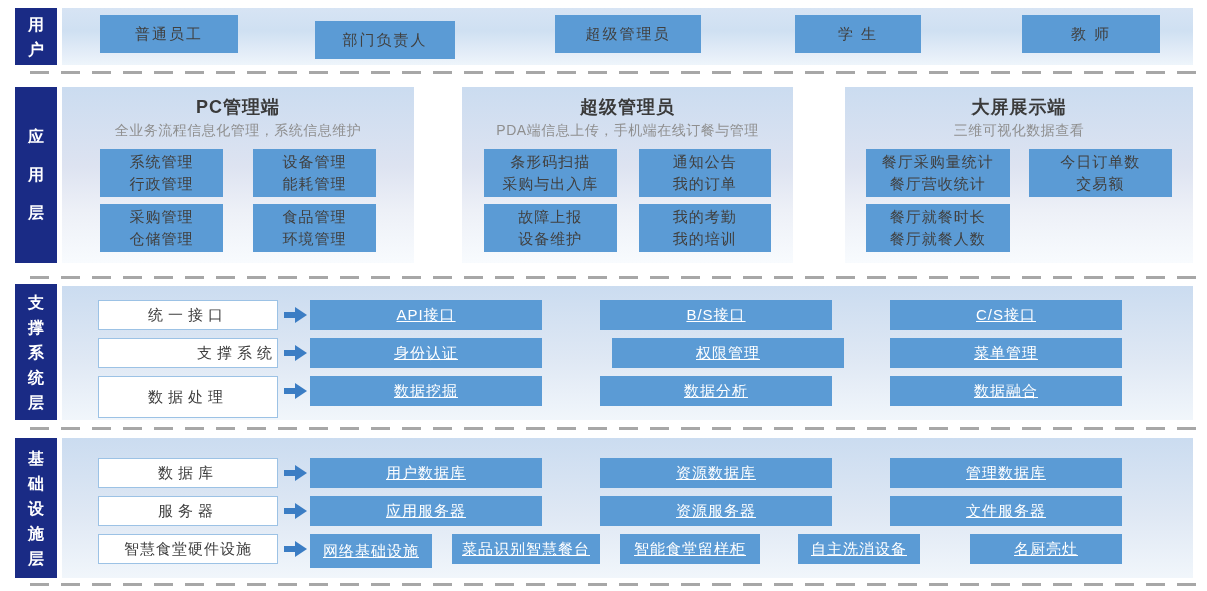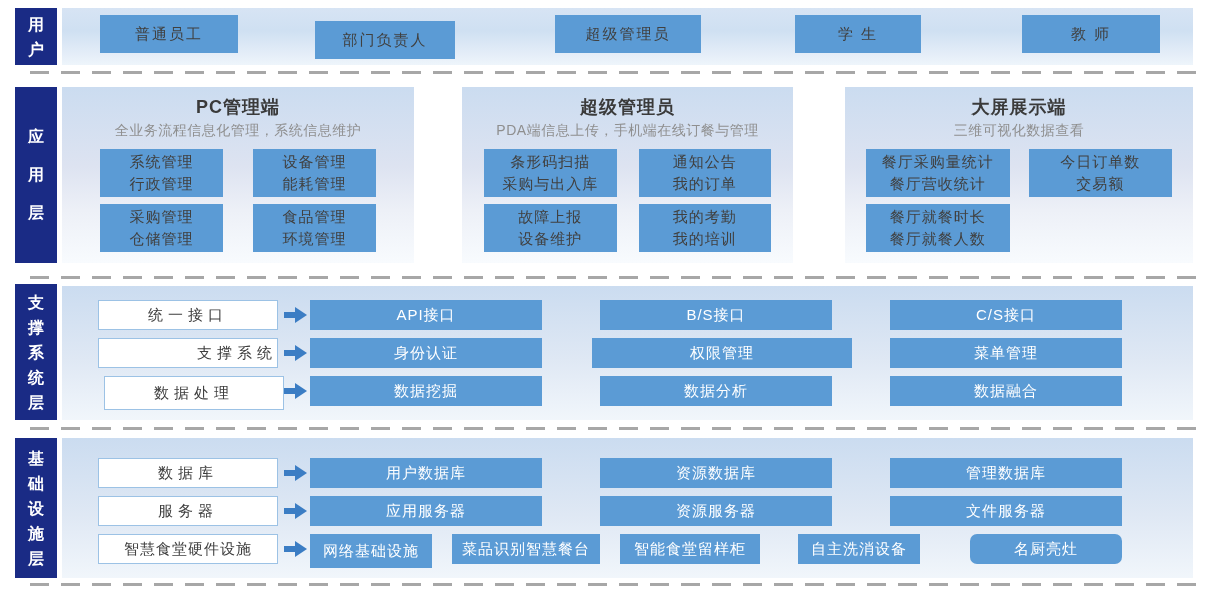--- a/index.html
+++ b/index.html
@@ -28,21 +28,21 @@
   }
   
   .btn{
     background:#5b9bd5;color:#404040;display:flex;align-items:center;justify-content:center;
     font-size:15px;letter-spacing:2px;box-sizing:border-box;
   }
   .app-btn{flex-direction:column;letter-spacing:1px;}
   .app-btn span{display:block;line-height:22px;text-align:center;}
   .bar{
     background:#5b9bd5;color:#ffffff;display:flex;align-items:center;justify-content:center;
-    font-size:15px;letter-spacing:1px;box-sizing:border-box;
+    font-size:15px;letter-spacing:1px;box-sizing:border-box;text-decoration:underline;
   }
   
   .white-box{
     background:#ffffff;border:1px solid #9cc2e5;box-sizing:border-box;color:#3d3d3d;
     display:flex;align-items:center;justify-content:center;font-size:15px;letter-spacing:5px;
   }
   .white-box.tight{letter-spacing:1px;}
   
   .sec-title{
     position:absolute;left:0;right:0;text-align:center;font-size:18px;font-weight:600;
@@ -183,28 +183,28 @@
       <span>C/S接口</span>
     </div>
 
   <div class="white-box abs" style="left:98px;top:338px;width:180px;height:30px;justify-content:flex-end;">
       <span>支撑系统</span>
     </div>
   <div class="arrow abs" style="left:284px;top:345px;"></div>
   <div class="bar abs" style="left:310px;top:338px;width:232px;height:30px;">
       <span>身份认证</span>
     </div>
-  <div class="bar abs" style="left:592px;top:338px;width:260px;height:30px;">
+  <div class="bar abs" style="left:612px;top:338px;width:232px;height:30px;">
       <span>权限管理</span>
     </div>
   <div class="bar abs" style="left:890px;top:338px;width:232px;height:30px;">
       <span>菜单管理</span>
     </div>
 
-  <div class="white-box abs" style="left:104px;top:376px;width:180px;height:34px;">
+  <div class="white-box abs" style="left:98px;top:376px;width:180px;height:42px;">
       <span>数据处理</span>
     </div>
   <div class="arrow abs" style="left:284px;top:383px;"></div>
   <div class="bar abs" style="left:310px;top:376px;width:232px;height:30px;">
       <span>数据挖掘</span>
     </div>
   <div class="bar abs" style="left:600px;top:376px;width:232px;height:30px;">
       <span>数据分析</span>
     </div>
   <div class="bar abs" style="left:890px;top:376px;width:232px;height:30px;">
@@ -255,19 +255,19 @@
     </div>
   <div class="bar abs" style="left:452px;top:534px;width:148px;height:30px;">
       <span>菜品识别智慧餐台</span>
     </div>
   <div class="bar abs" style="left:620px;top:534px;width:140px;height:30px;">
       <span>智能食堂留样柜</span>
     </div>
   <div class="bar abs" style="left:798px;top:534px;width:122px;height:30px;">
       <span>自主洗消设备</span>
     </div>
-  <div class="bar abs" style="left:970px;top:534px;width:152px;height:30px;border-radius:7px;">
+  <div class="bar abs" style="left:970px;top:534px;width:152px;height:30px;">
       <span>名厨亮灶</span>
     </div>
 
   <div class="divider abs" style="left:30px;top:583px;width:1172px;"></div>
 
 </div>
 
 </body></html>

